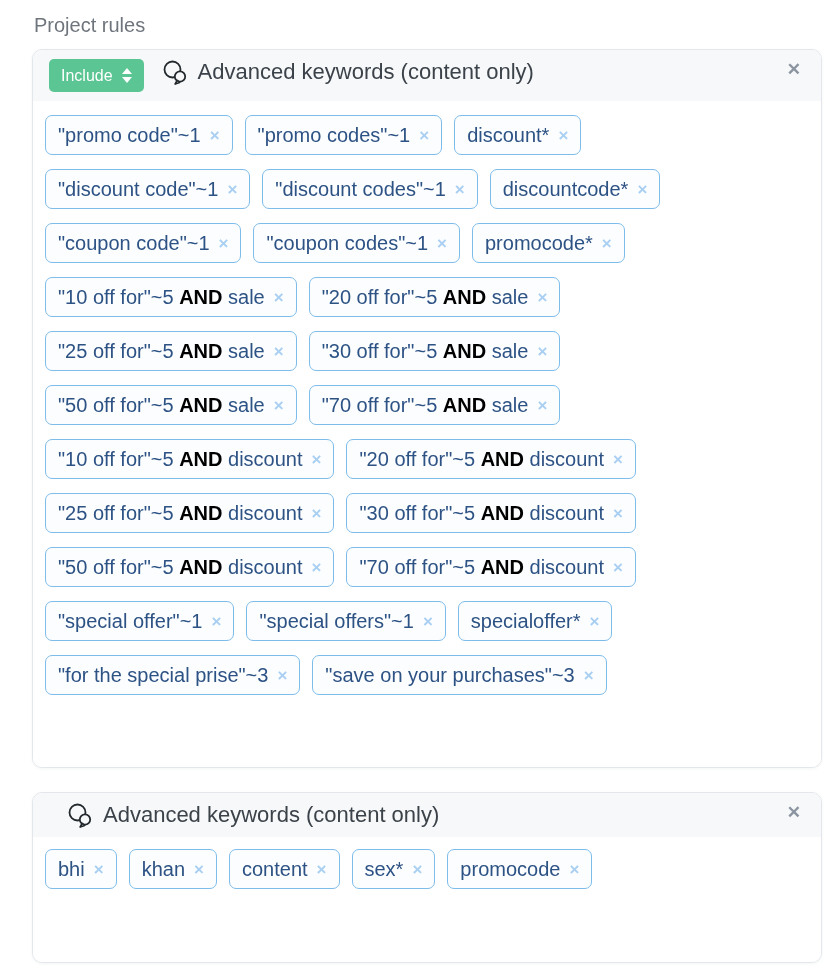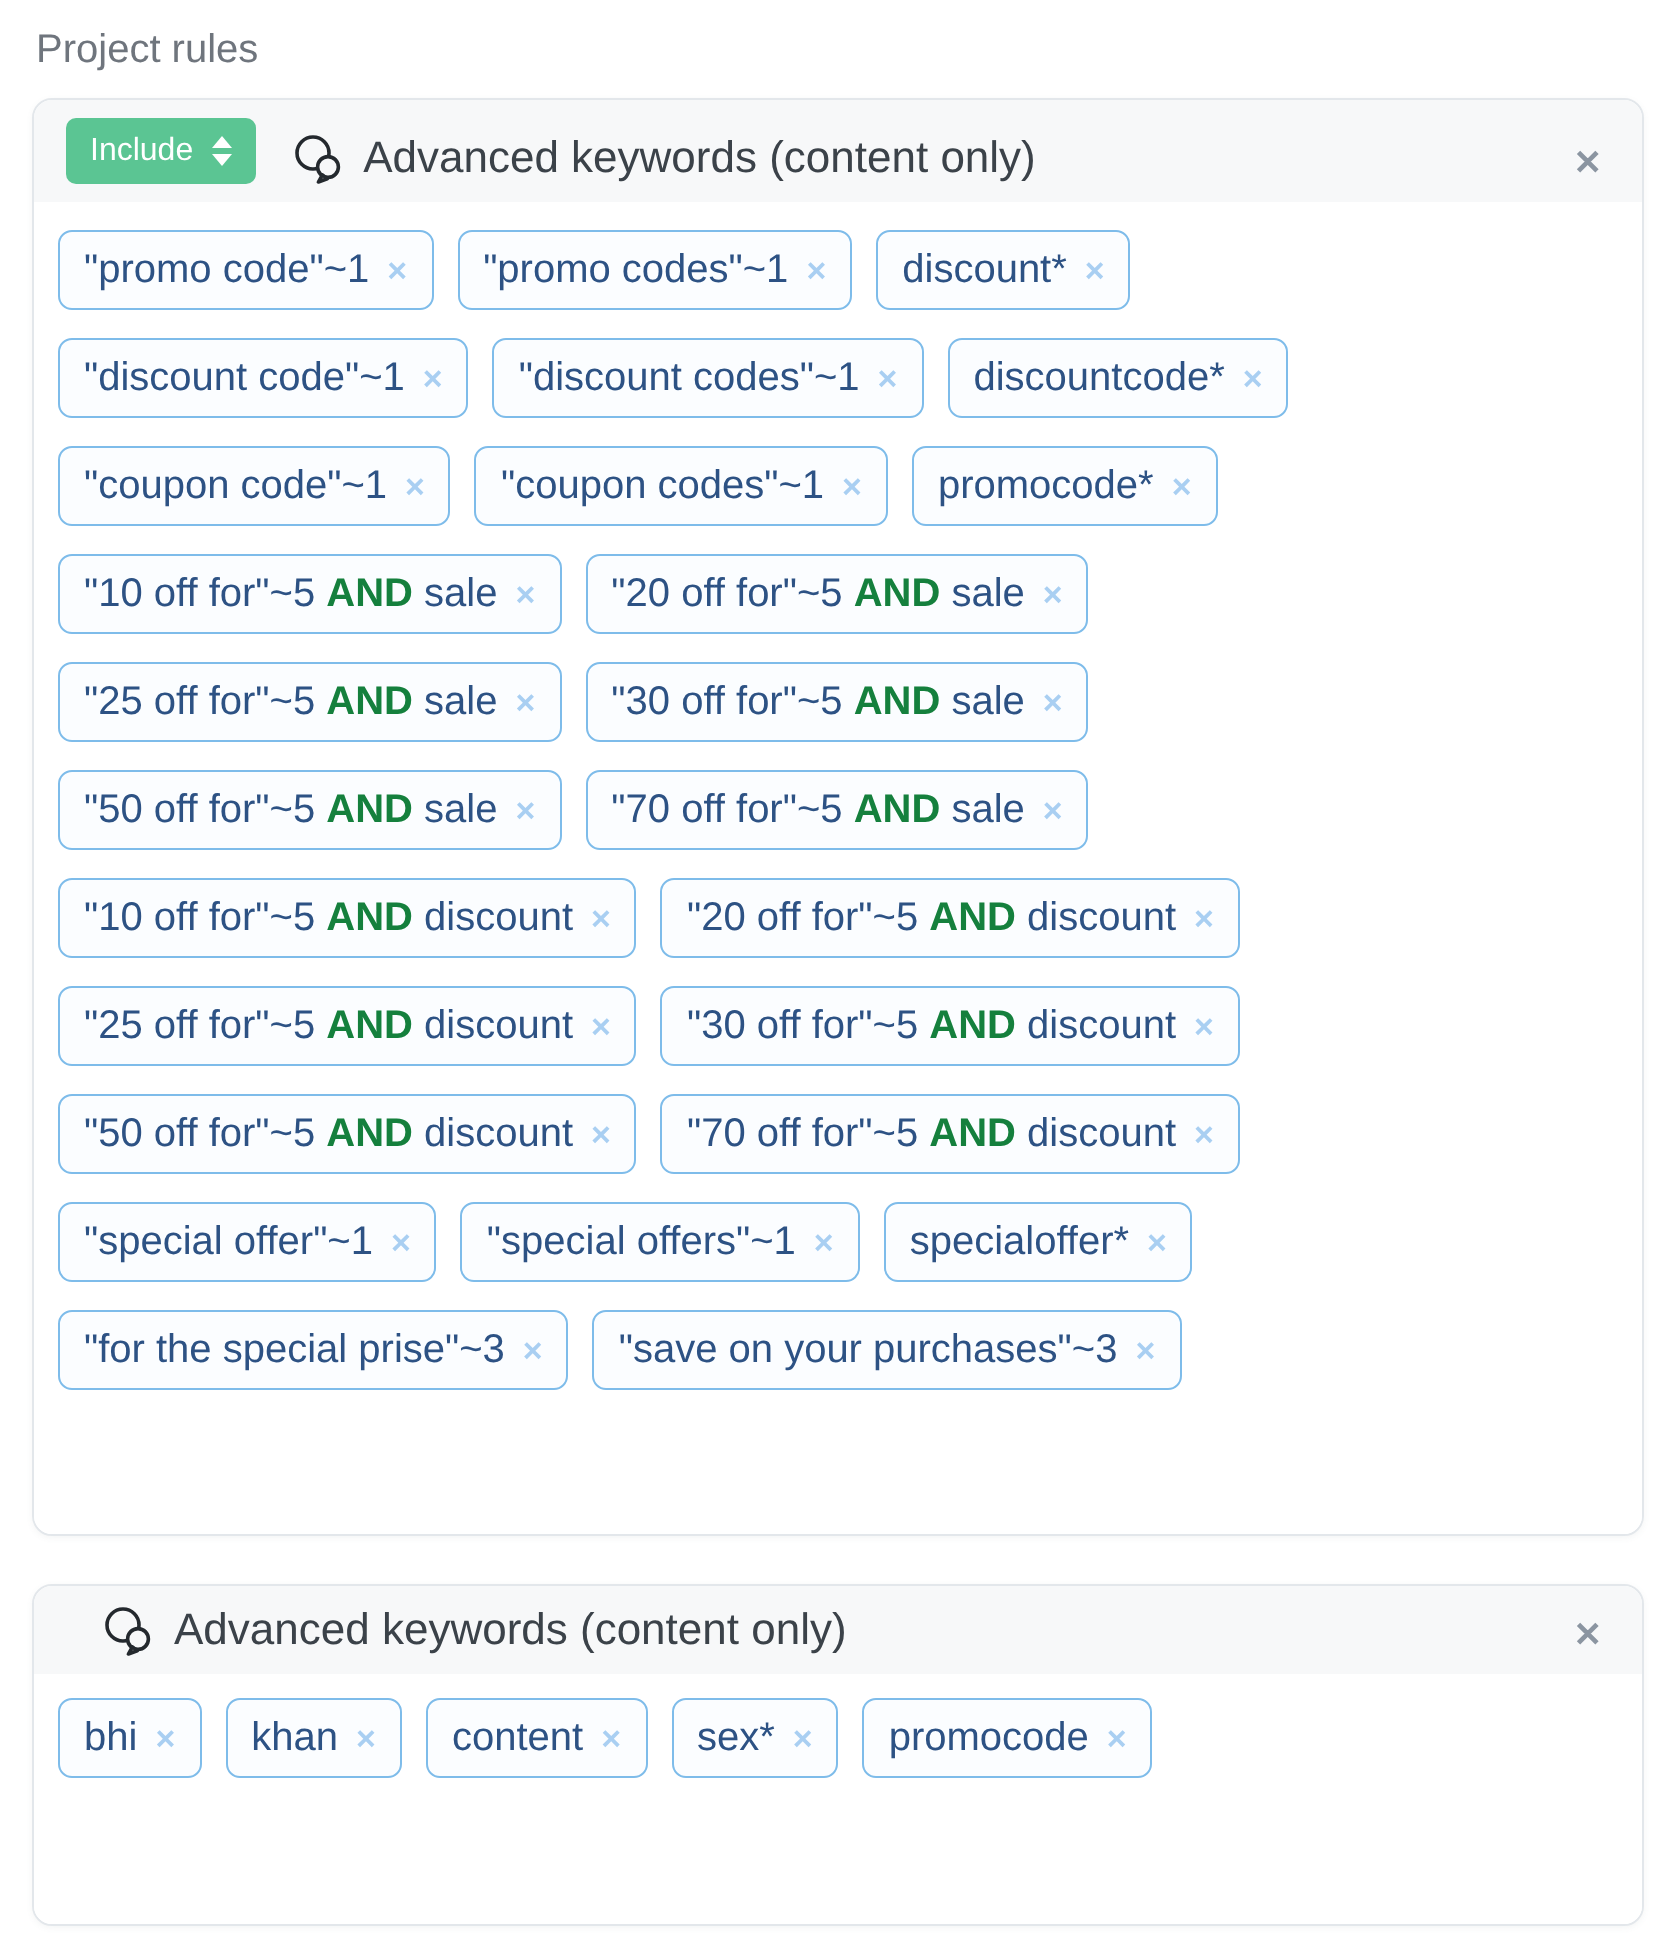--- a/index.html
+++ b/index.html
@@ -1,32 +1,32 @@
 <!DOCTYPE html>
 <html><head>
 <meta charset="utf-8">
 <style>
   html,body{margin:0;padding:0;background:#ffffff;}
   body{
     width:838px;height:974px;overflow:hidden;
     font-family:"Liberation Sans",sans-serif;
     -webkit-font-smoothing:antialiased;
   }
-  .page{padding:14px 16px 0 16px;box-sizing:border-box;}
+  .page{padding:14px 16px 0 32px;box-sizing:border-box;}
   .page-title{
     font-size:20px;font-weight:400;color:#6f757d;
     margin:0 0 12px 2px;line-height:23px;
   }
   .panel{
     border:1px solid #e3e7eb;border-radius:10px;background:#ffffff;
     box-shadow:0 1px 3px rgba(100,110,120,0.07);
     margin-bottom:24px;overflow:hidden;
   }
   .panel-header{
-    display:flex;align-items:flex-end;
+    display:flex;align-items:flex-start;
     background:#f7f8f9;padding:9px 16px;
   }
   .mode-btn{
     display:inline-flex;align-items:center;gap:9px;
     border:none;border-radius:5px;cursor:pointer;
     color:#ffffff;font-size:16px;font-family:inherit;
     padding:7px 12px;line-height:19px;
   }
   .arrows{display:inline-flex;flex-direction:column;gap:3px;}
   .arrows i{display:block;width:0;height:0;border-left:5px solid transparent;border-right:5px solid transparent;}
@@ -45,21 +45,21 @@
   }
   .chip-area.short{padding-bottom:73px;padding-top:12px;}
   .chip-row{display:flex;gap:12px;}
   .chip{
     display:inline-flex;align-items:center;
     border:1px solid #7ebcea;background:#fbfdff;border-radius:7px;
     padding:5px 12px;font-size:20px;line-height:28px;color:#2d5284;
     white-space:pre;
   }
   .chip span{white-space:pre;}
-  .chip-bold{font-weight:700;color:#15803d;}
+  .chip-bold{font-weight:700;color:#000000;}
   .chip-x{
     color:#a9cff2;font-size:17px;font-weight:700;
     margin-left:9px;cursor:pointer;line-height:1;
   }
 </style>
 </head>
 <body>
 
 <div class="page">
   <h1 class="page-title">Project rules</h1>

